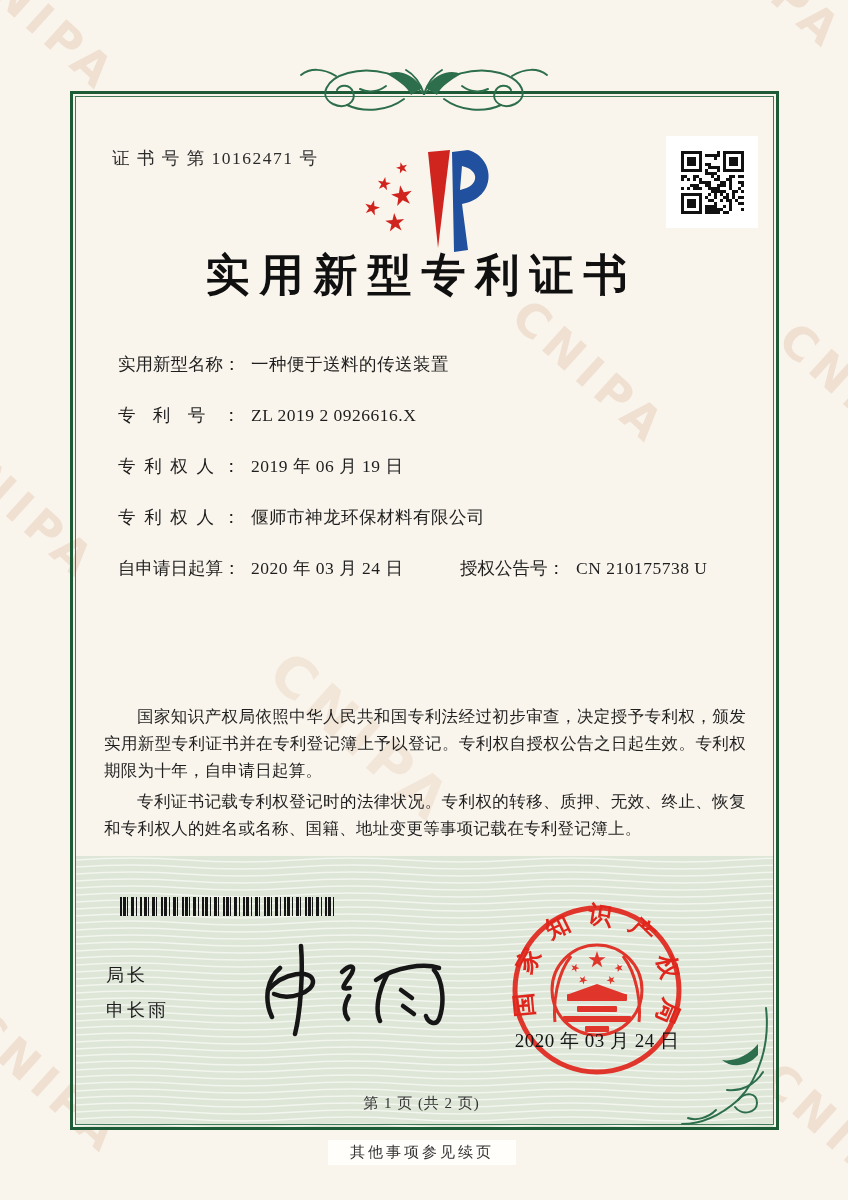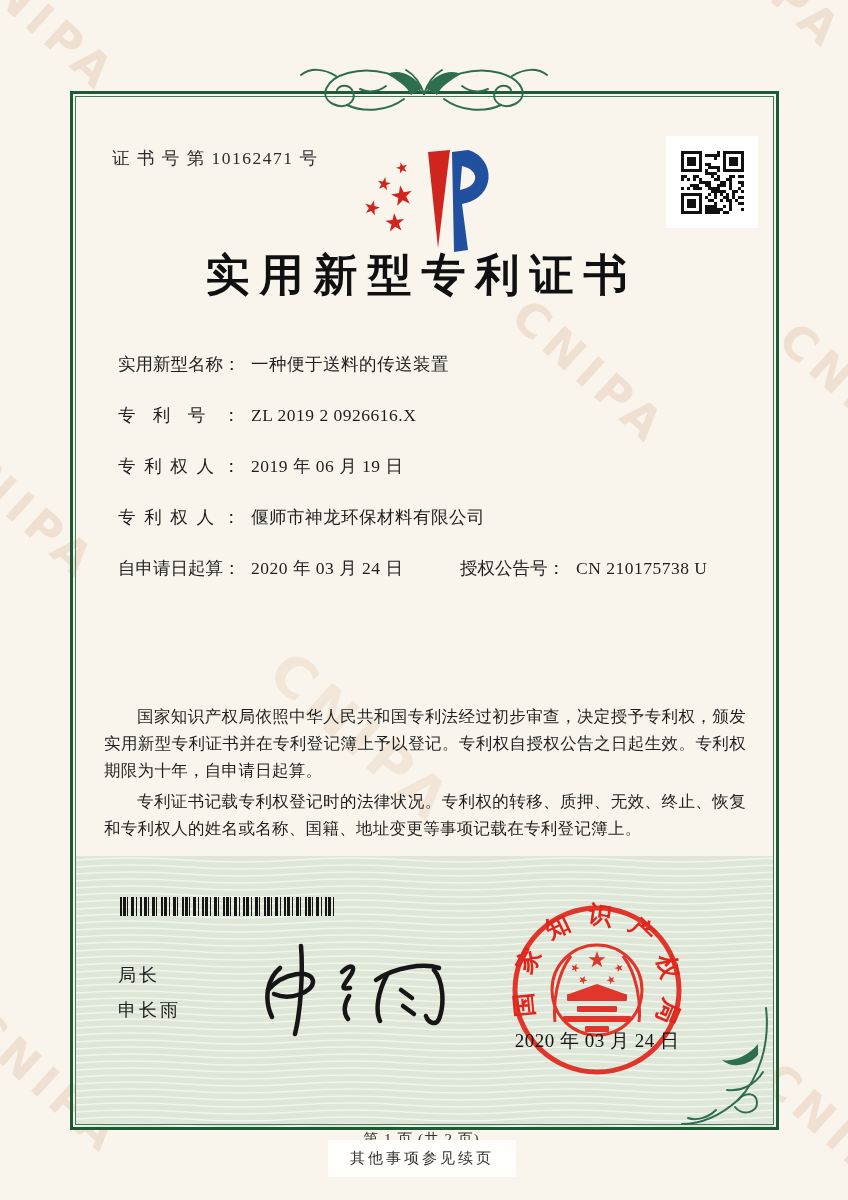--- a/index.html
+++ b/index.html
@@ -45,32 +45,32 @@
   .body-text p{margin:4px;text-indent:2em;}
 
   .barcode{position:absolute;left:120px;top:897px;width:216px;height:19px;
     background:repeating-linear-gradient(90deg,
       #151515 0 2px,rgba(0,0,0,0) 2px 3px,
       #151515 3px 6px,rgba(0,0,0,0) 6px 7.5px,
       #151515 7.5px 8.5px,rgba(0,0,0,0) 8.5px 11.5px,
       #151515 11.5px 14.5px,rgba(0,0,0,0) 14.5px 16px,
       #151515 16px 17px,rgba(0,0,0,0) 17px 20.5px);}
 
-  .role,.signer-name{position:absolute;left:118px;font-size:18px;color:#1c1c1c;
+  .role,.signer-name{position:absolute;left:106px;font-size:18px;color:#1c1c1c;
        font-family:Liberation Serif, serif;letter-spacing:3px;}
   .role{top:963px;} .signer-name{top:998px;}
   .signature-svg{position:absolute;left:238px;top:920px;}
 
   .seal-svg{position:absolute;left:497px;top:890px;}
   .seal-date{position:absolute;left:497px;top:1028px;width:200px;text-align:center;
              font-size:19px;color:#141414;letter-spacing:0.5px;}
 
   .page-num{position:absolute;left:70px;top:1094px;width:703px;text-align:center;
-            font-size:15px;color:#333;letter-spacing:1px;margin-top:36px;}
-  .foot-note{position:absolute;left:328px;top:1140px;background:#fffefb;padding:9px 22px;
+            font-size:15px;color:#333;letter-spacing:1px;}
+  .foot-note{position:absolute;left:328px;top:1140px;background:#fffefb;padding:3px 22px;
              font-size:15px;letter-spacing:3px;color:#333;}
 </style>
 </head>
 <body>
 
 <div class="page">
 
   <span class="watermark wm1">CNIPA</span>
   <span class="watermark wm2">CNIPA</span>
   <span class="watermark wm3">CNIPA</span>

